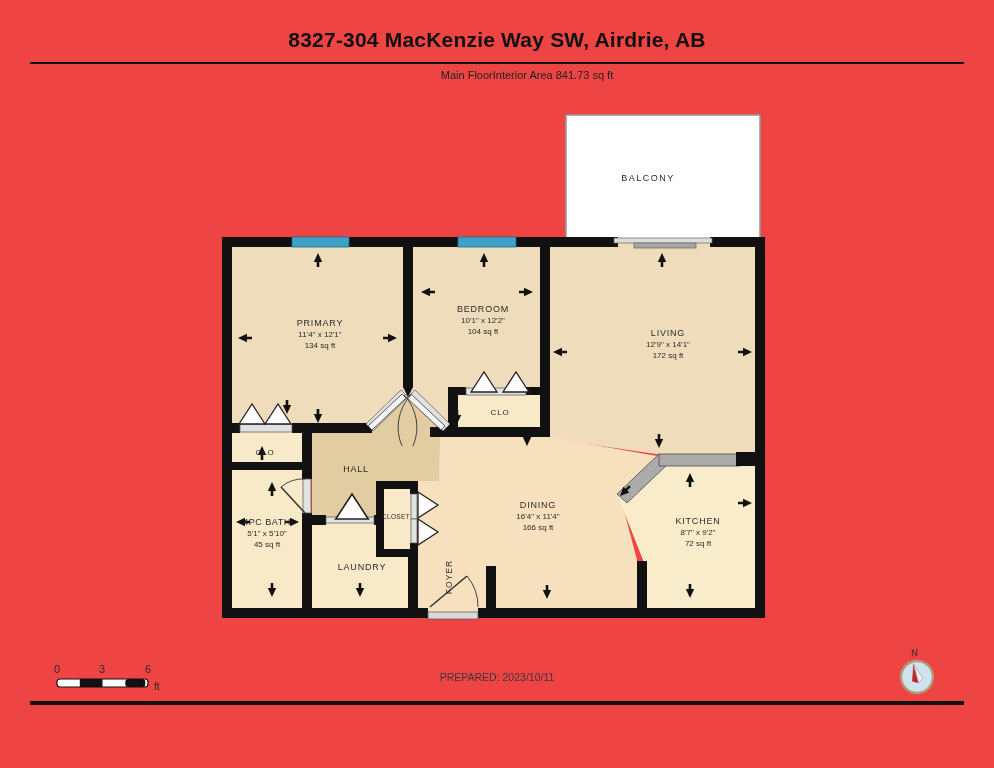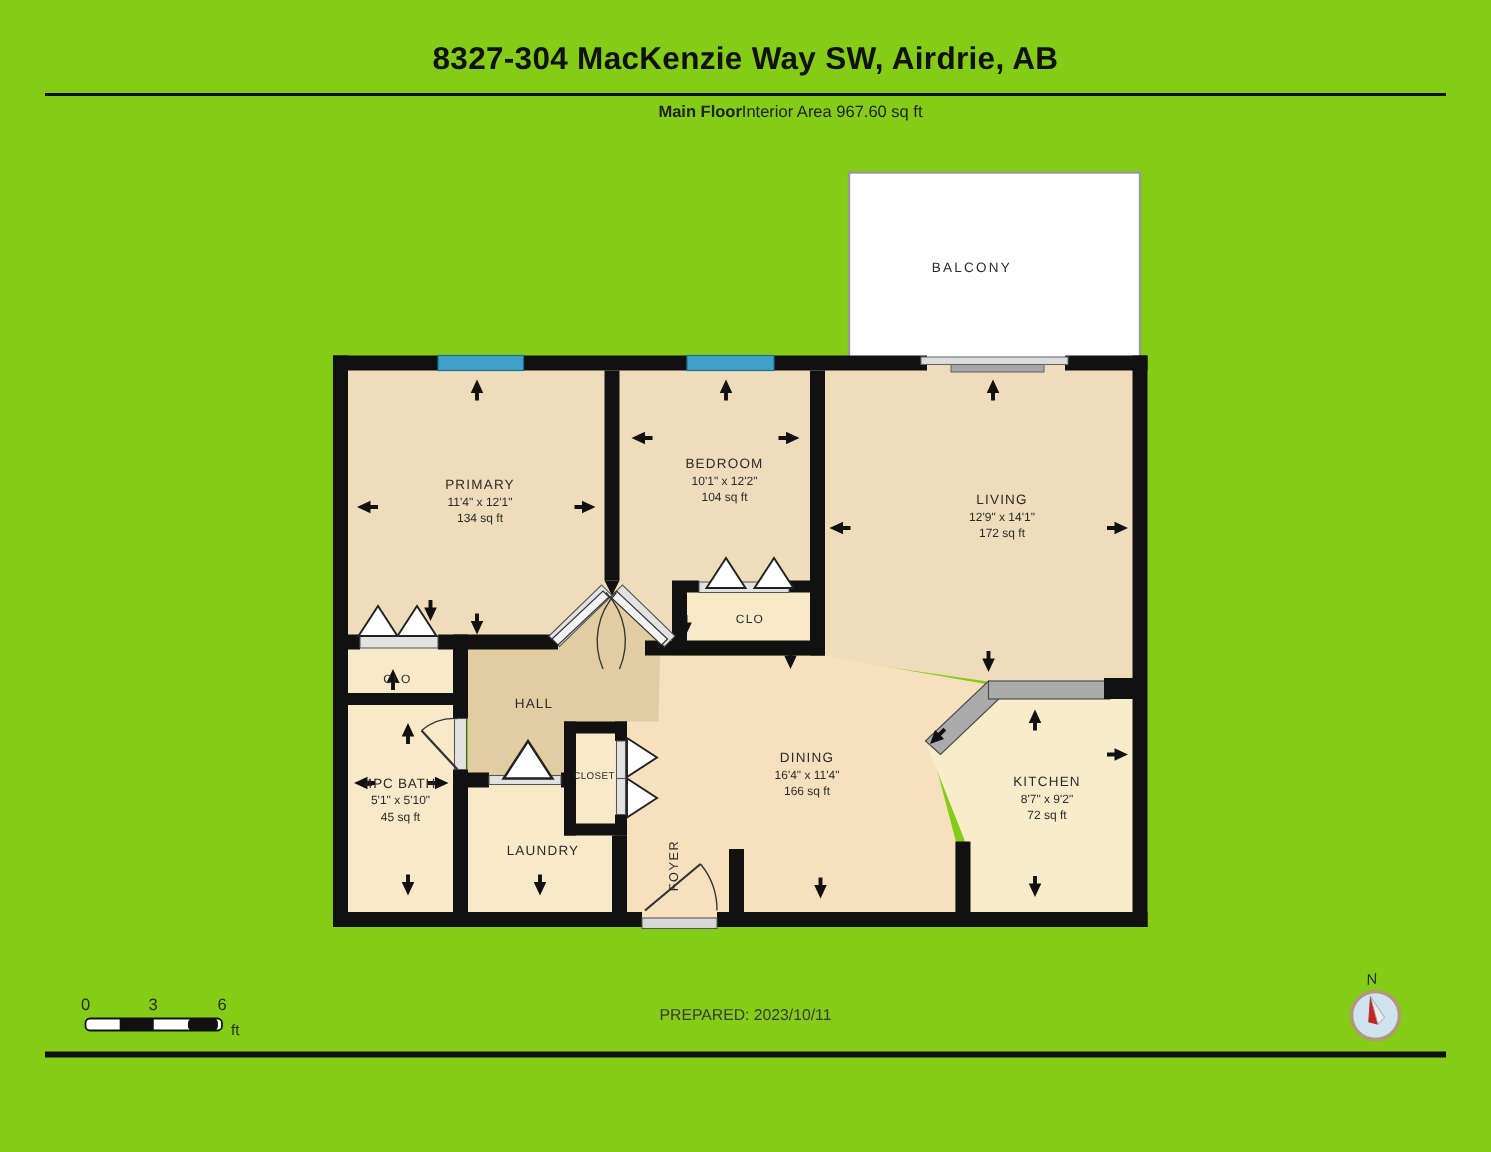--- a/index.html
+++ b/index.html
@@ -1,38 +1,38 @@
 <!DOCTYPE html>
 <html><head>
 <meta charset="utf-8">
 <style>
   html,body{margin:0;padding:0;background:#fff;}
-  .page{position:relative;width:994px;height:768px;background:#84cc16;overflow:hidden;
+  .page{position:relative;width:994px;height:768px;background:#ef4444;overflow:hidden;
         font-family:"Liberation Sans","DejaVu Sans",sans-serif;}
   .title{position:absolute;top:28px;left:0;width:994px;text-align:center;
          font-size:21px;font-weight:bold;color:#111;letter-spacing:.2px;}
   .rule{position:absolute;top:62px;left:30px;width:934px;height:2px;background:#111;}
   .subtitle{position:absolute;top:69px;left:0;width:994px;text-align:center;
             font-size:11px;color:#222;transform:translateX(30px);}
-  .subtitle .fl{font-weight:bold;}
+  .subtitle .fl{font-weight:normal;}
   svg text{fill:#2b2b2b;}
   .prepared{position:absolute;top:671px;left:0;width:994px;text-align:center;
             font-size:10.5px;color:#3a3a3a;}
   .botbar{position:absolute;top:701px;left:30px;width:934px;height:4px;background:#111;}
   .disclaimer{position:absolute;top:711px;left:30px;width:934px;font-size:9.5px;color:#222;}
 </style>
 </head>
 <body>
 
 <div class="page">
 
   <div class="title">8327-304 MacKenzie Way SW, Airdrie, AB</div>
   <div class="rule"></div>
   <div class="subtitle">
-    <span class="fl">Main Floor</span><span>Interior Area 967.60 sq ft</span>
+    <span class="fl">Main Floor</span><span>Interior Area 841.73 sq ft</span>
   </div>
 
   <svg width="994" height="768" viewBox="0 0 994 768" style="position:absolute;top:0;left:0;">
     <defs>
       <path id="arr" d="M0,0 L-4.2,9 L-1.3,9 L-1.3,14 L1.3,14 L1.3,9 L4.2,9 Z" fill="#111"></path>
       <path id="chev" d="M-13,0 L0,-20 L13,0 Z" fill="#ffffff" stroke="#222" stroke-width="1.3"></path>
     </defs>
 
     <rect x="566" y="115" width="194" height="127" fill="#ffffff" stroke="#999" stroke-width="1.6"></rect>
     <text x="648" y="181" font-size="9" letter-spacing="1.5" text-anchor="middle" fill="#333">BALCONY</text>

